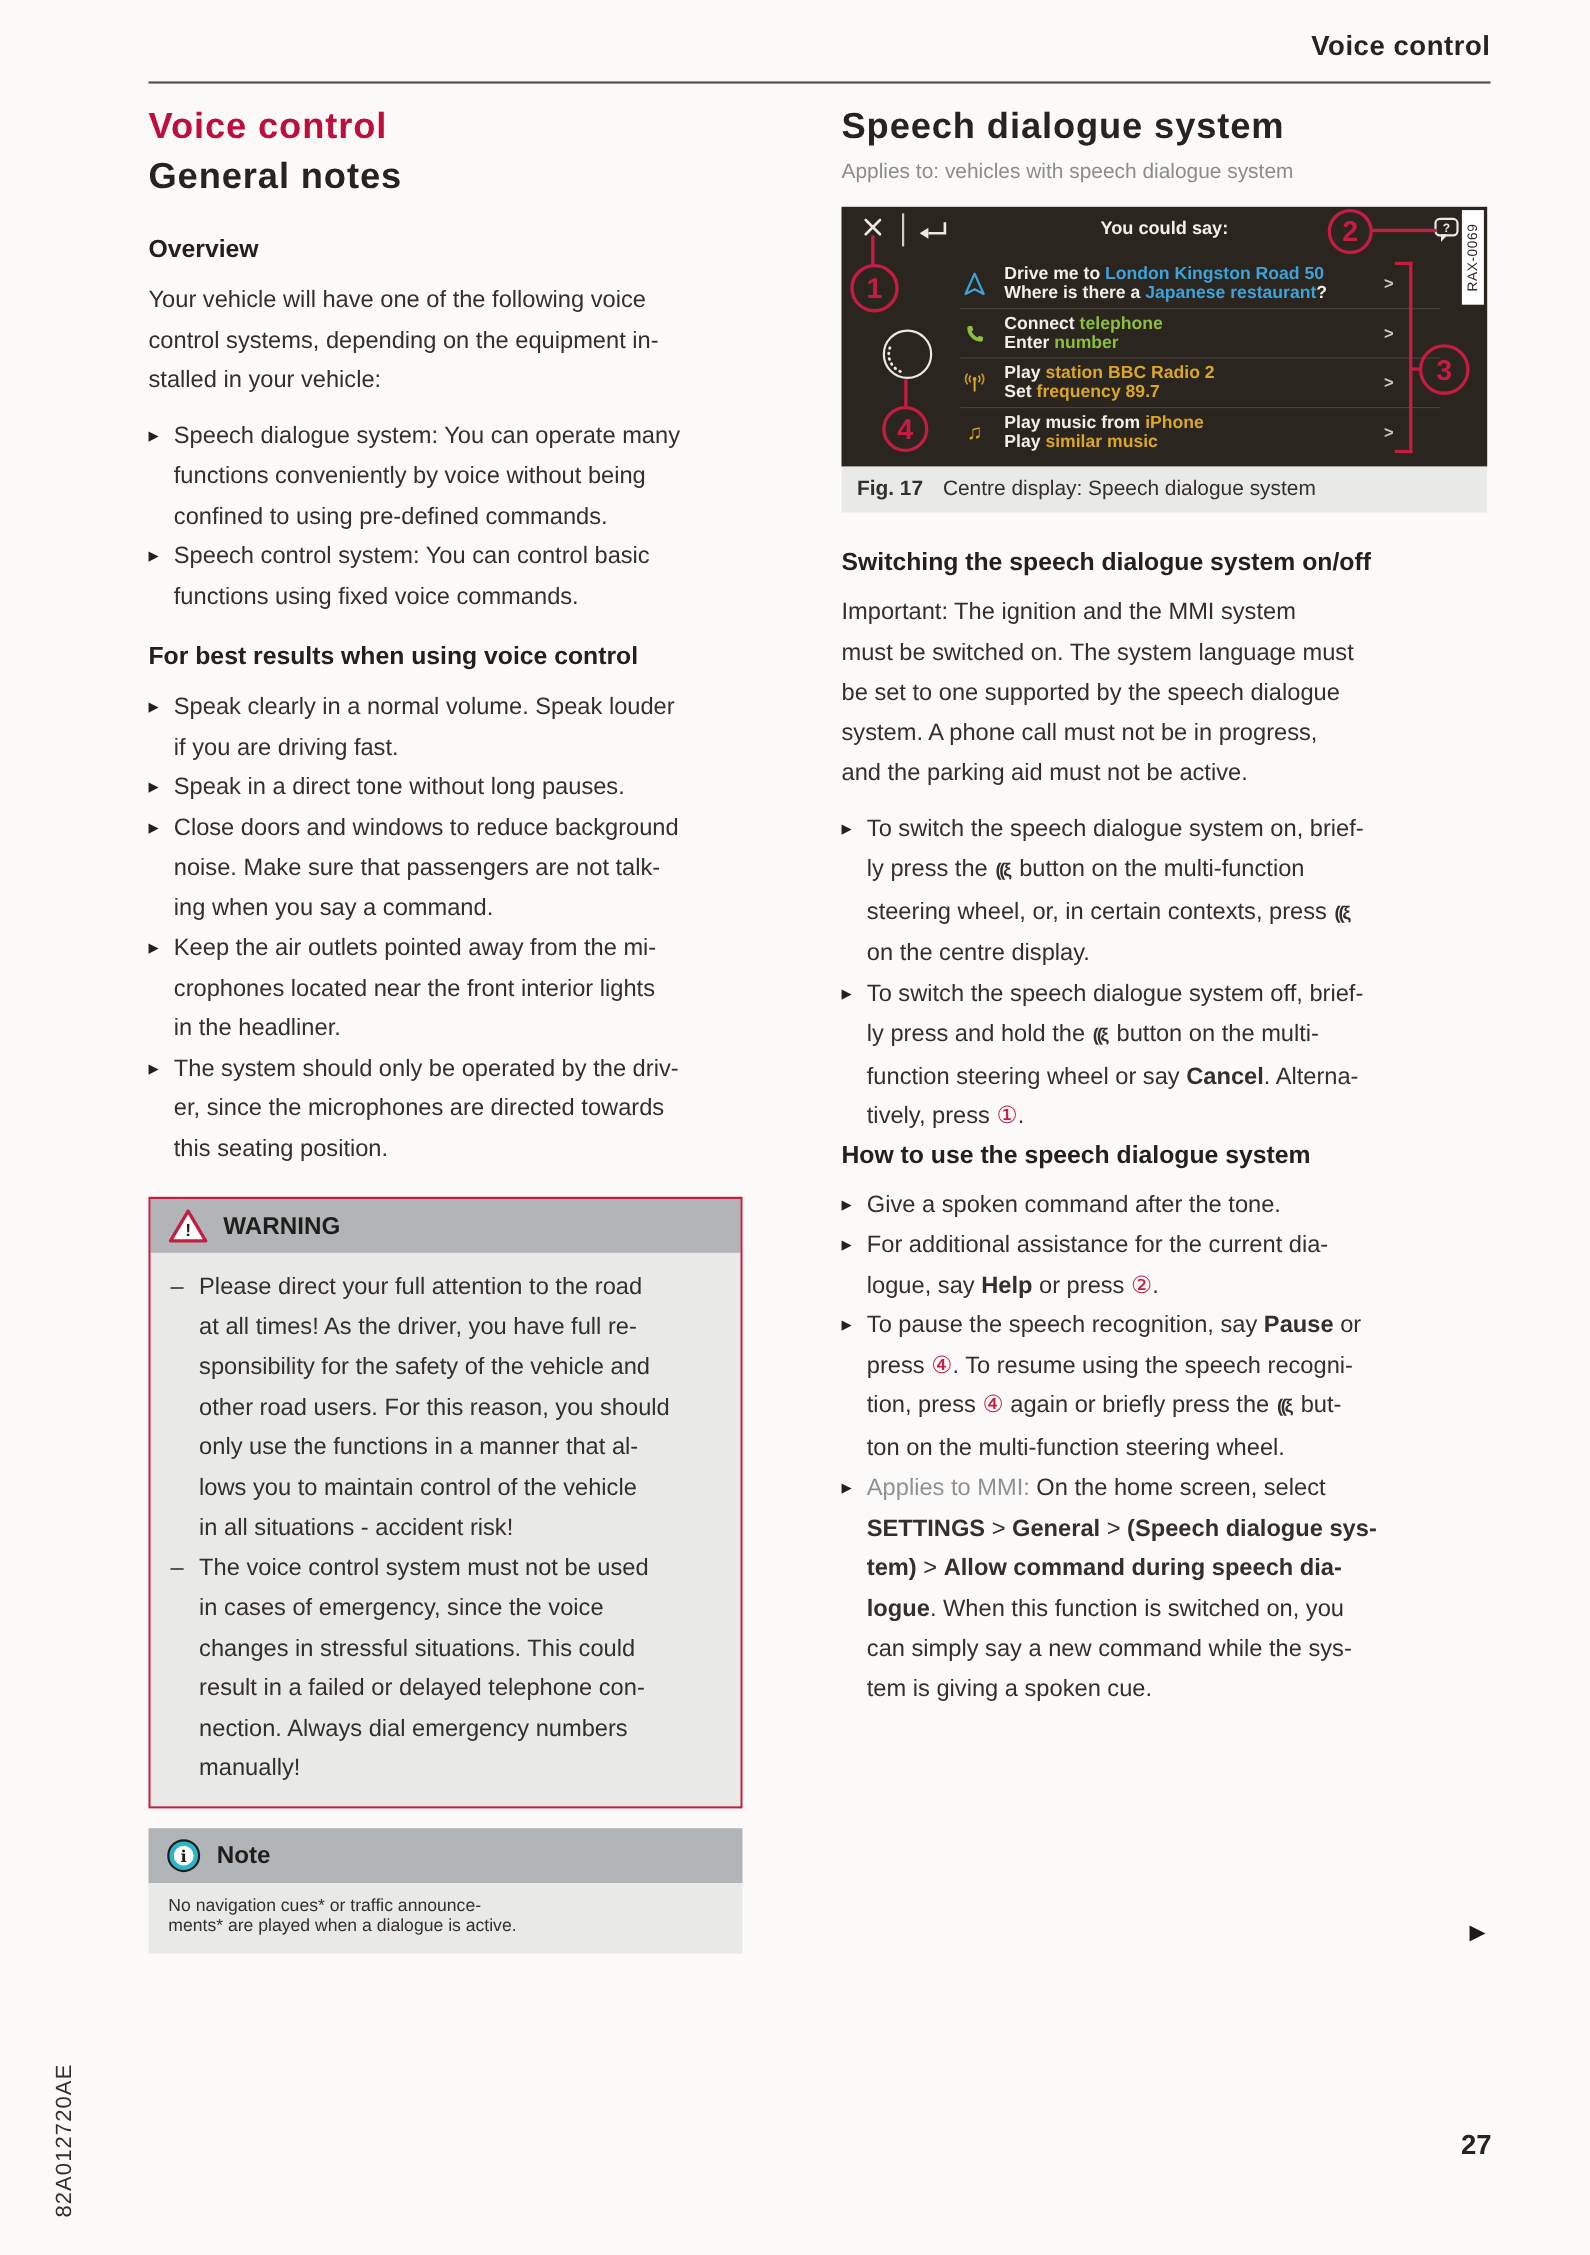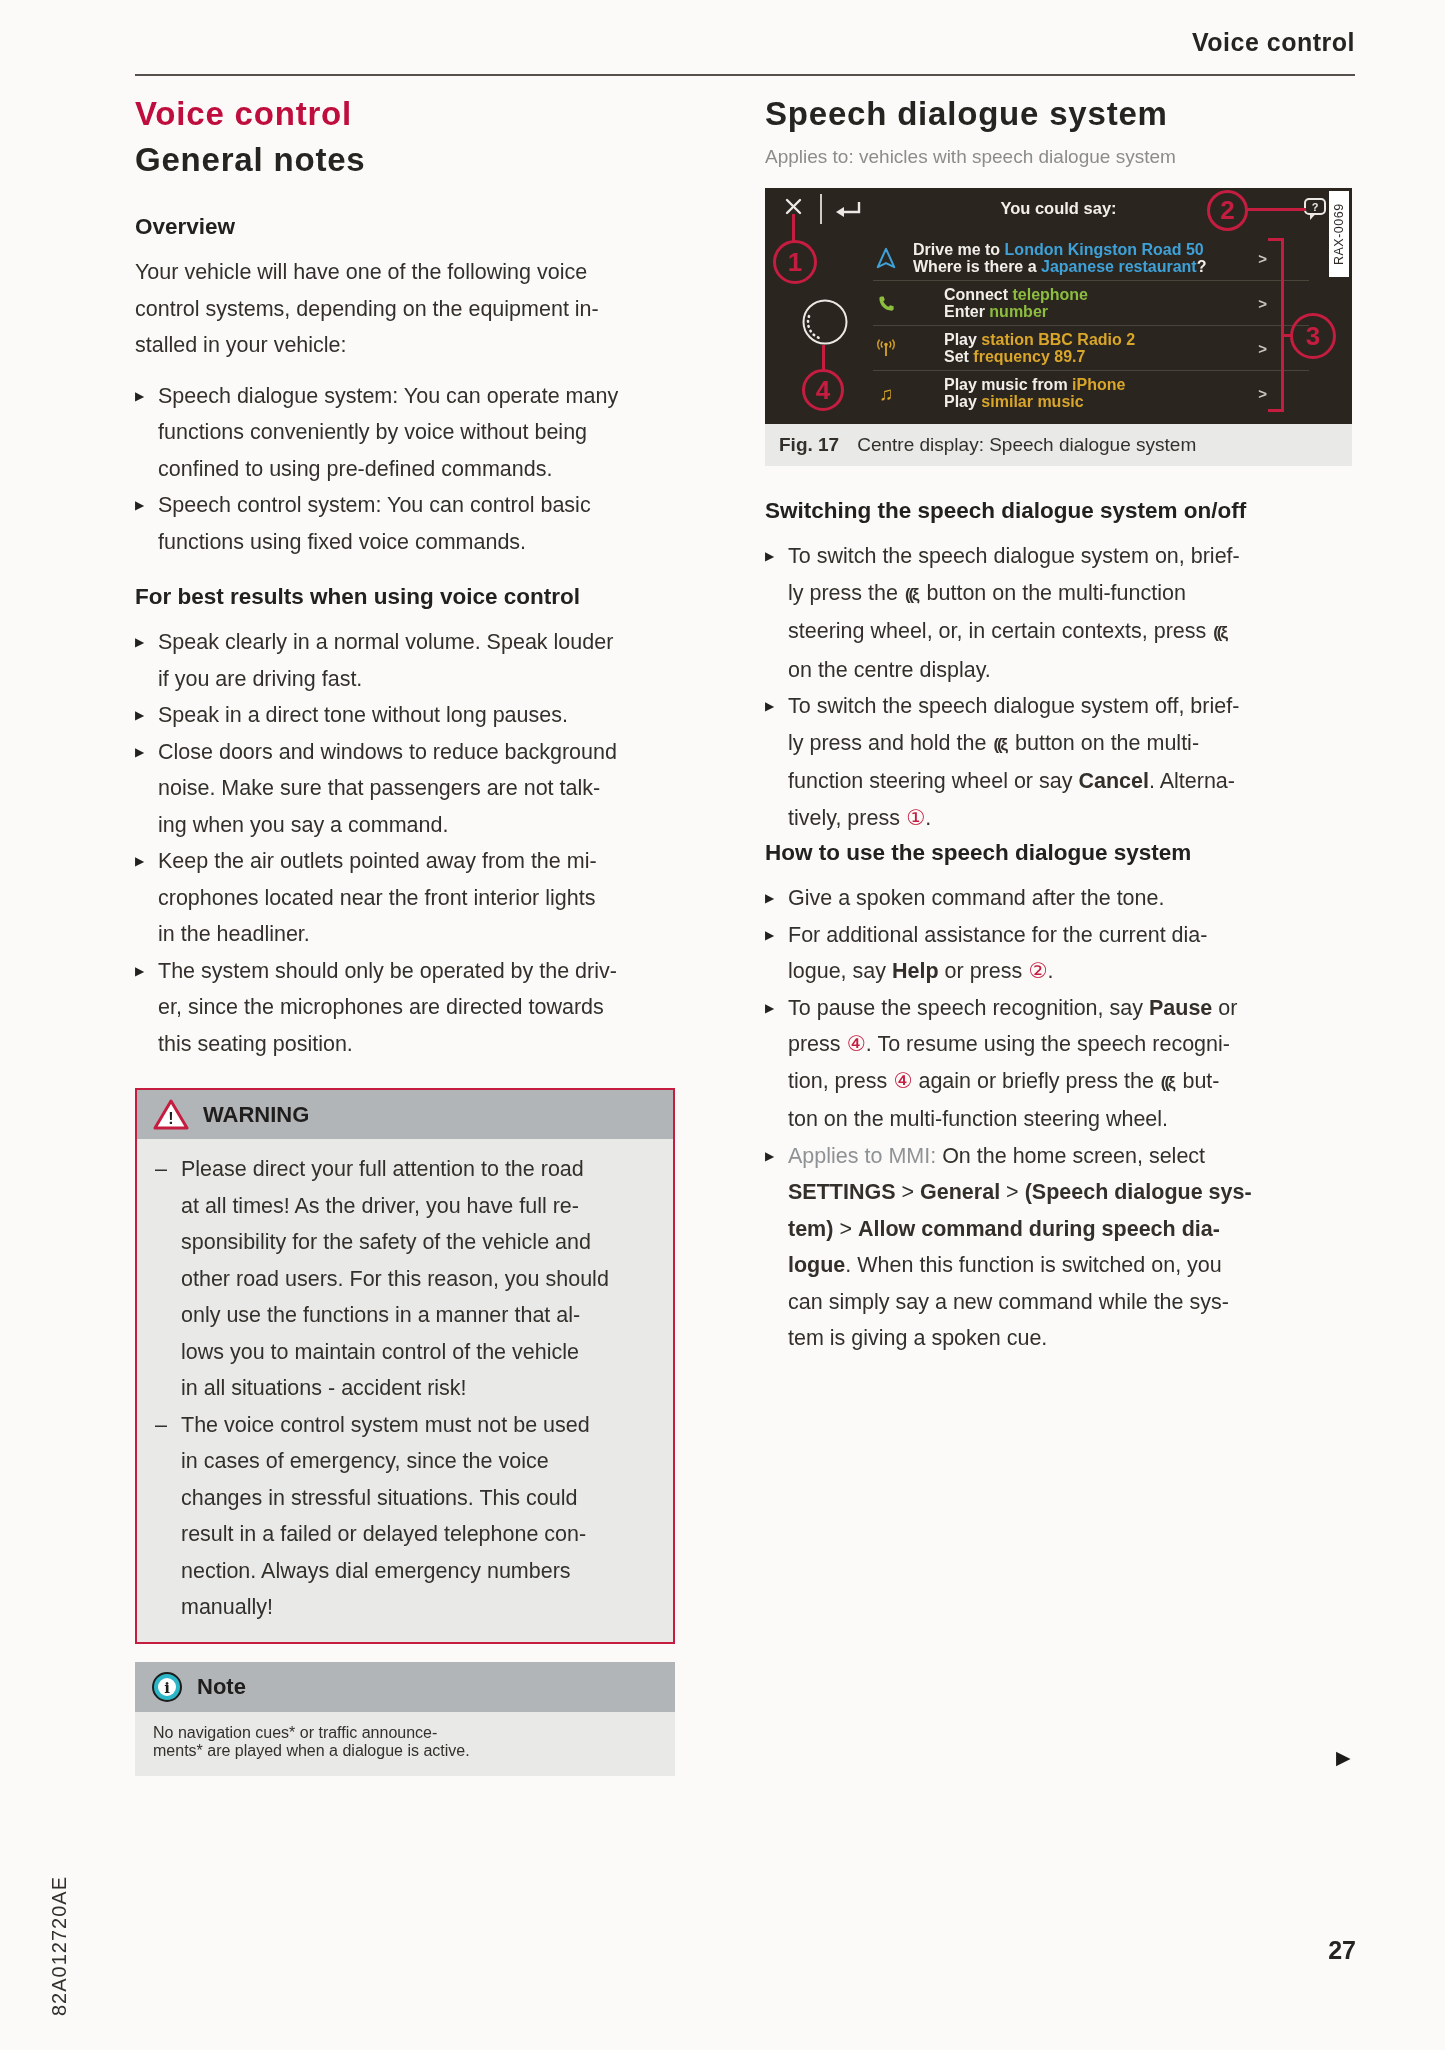--- a/index.html
+++ b/index.html
@@ -81,21 +81,21 @@
   .bracket-v{position:absolute;left:516px;top:50px;width:3px;height:174px;background:#c41d40;}
   .bracket-t{position:absolute;left:503px;top:50px;width:16px;height:3px;background:#c41d40;}
   .bracket-b{position:absolute;left:503px;top:221px;width:16px;height:3px;background:#c41d40;}
   .bracket-c{position:absolute;left:517px;top:146px;width:10px;height:3px;background:#c41d40;}
   .fmic{position:absolute;left:36px;top:110px;}
   .fx{position:absolute;left:20px;top:10px;}
   .fback{position:absolute;left:70px;top:11px;}
   .fhelp{position:absolute;left:538px;top:9px;}
   .frows{position:absolute;left:108px;top:48px;width:436px;}
   .frow{display:flex;align-items:center;height:44px;}
-  .frow + .frow{border-top:1px solid #4a443b;gap:31px;}
+  .frow + .frow{border-top:1px solid #4a443b;}
   .ficon{width:26px;margin-right:14px;display:flex;justify-content:center;flex:none;}
   .ftext{flex:1;font-size:16px;line-height:17px;font-weight:700;}
   .fchev{font-weight:700;color:#ccc8c1;font-size:15px;margin:0 42px 0 8px;}
   .music-glyph{font-size:19px;color:#d9a62a;line-height:1;}
   
   .page-num{position:absolute;left:1296px;top:1936px;width:60px;text-align:right;
     font-size:25px;font-weight:700;color:#262421;}
   .side-code{position:absolute;left:48px;top:1766px;height:250px;
     writing-mode:vertical-rl;transform:rotate(180deg);
     font-size:20px;color:#33302c;letter-spacing:1px;}
@@ -304,20 +304,25 @@
 
       <div class="callout c2">2</div>
       <div class="cline l2"></div>
     </div>
 
     <div class="fig-caption">
       <span class="fig-label">Fig. 17</span><span>Centre display: Speech dialogue system</span>
     </div>
 
     <h3 style="margin-top:30px;">Switching the speech dialogue system on/off</h3>
+    <p class="body pre">Important: The ignition and the MMI system
+must be switched on. The system language must
+be set to one supported by the speech dialogue
+system. A phone call must not be in progress,
+and the parking aid must not be active.</p>
 
     <div class="bullets">
       <div class="bullet">
         <span class="bm">▶</span>
         <div class="pre"><span>To switch the speech dialogue system on, brief-
 ly press the </span><span class="seg-vicon">((ξ</span><span> button on the multi-function
 steering wheel, or, in certain contexts, press </span><span class="seg-vicon">((ξ</span><span>
 on the centre display.</span></div>
       </div>
       <div class="bullet">

